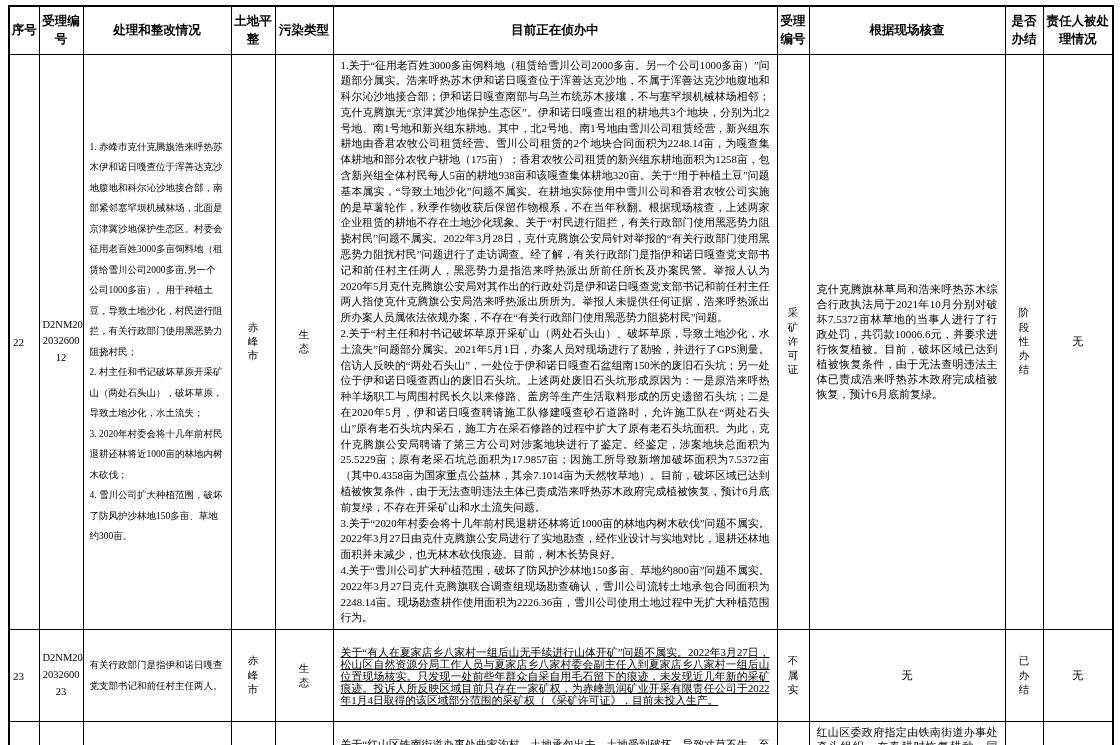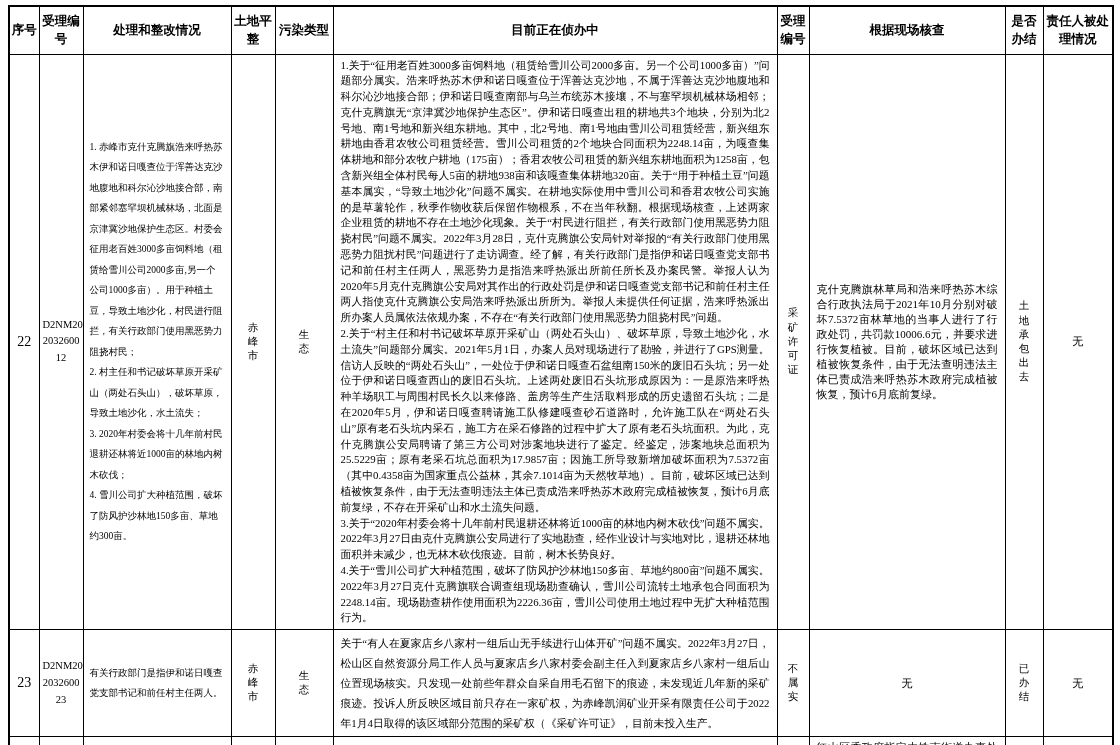--- a/index.html
+++ b/index.html
@@ -4,28 +4,28 @@
 <style>
   html,body{margin:0;padding:0;background:#ffffff;color:#000;}
   body{width:1120px;height:745px;font-family:"Liberation Serif","DejaVu Serif",serif;}
   .page{padding:5px 8px;}
   table.doc{border-collapse:collapse;table-layout:fixed;width:1104px;border:2px solid #000;}
   th,td{border:1px solid #000;vertical-align:middle;overflow:hidden;padding:2px 3px;box-sizing:border-box;}
   thead th{font-weight:bold;font-size:12.5px;line-height:1.5;text-align:center;padding:4px 1px;height:48px;}
   tr.r22{height:478px;}
   tr.r23{height:92px;}
   tr.r24{height:113px;}
-  .serial{font-size:14px;text-align:center;}
+  .serial{font-size:11px;}
   .caseno{font-size:10.5px;text-align:center;white-space:pre-line;line-height:1.6;}
   .problem{font-size:9.5px;line-height:20.5px;text-align:left;padding:4px 6px;white-space:pre-line;}
   .vcell{text-align:center;padding:0;}
   .vtext{display:inline-block;width:1.1em;font-size:10.5px;line-height:1.35;word-break:break-all;text-align:center;}
   .invest{font-size:10.8px;text-align:justify;padding:3px 7px;white-space:pre-line;vertical-align:middle;}
   tr.r22 .invest{line-height:15.8px;}
-  tr.r23 .invest{line-height:20px;}
+  tr.r23 .invest{line-height:12px;text-decoration:underline;}
   tr.r24 .invest{line-height:12.6px;}
   .handle{font-size:11px;text-align:justify;padding:3px 7px;white-space:pre-line;}
   tr.r22 .handle{line-height:15px;}
   tr.r24 .handle{line-height:14px;}
   .none{font-size:11px;text-align:center;}
 </style>
 </head>
 <body>
 
 <div class="page">
@@ -67,21 +67,21 @@
 3. 2020年村委会将十几年前村民退耕还林将近1000亩的林地内树木砍伐；
 4. 雪川公司扩大种植范围，破坏了防风护沙林地150多亩、草地约300亩。</td>
         <td class="vcell"><span class="vtext">赤峰市</span></td>
         <td class="vcell"><span class="vtext">生态</span></td>
         <td class="invest">1.关于“征用老百姓3000多亩饲料地（租赁给雪川公司2000多亩。另一个公司1000多亩）”问题部分属实。浩来呼热苏木伊和诺日嘎查位于浑善达克沙地，不属于浑善达克沙地腹地和科尔沁沙地接合部；伊和诺日嘎查南部与乌兰布统苏木接壤，不与塞罕坝机械林场相邻；克什克腾旗无“京津冀沙地保护生态区”。伊和诺日嘎查出租的耕地共3个地块，分别为北2号地、南1号地和新兴组东耕地。其中，北2号地、南1号地由雪川公司租赁经营，新兴组东耕地由香君农牧公司租赁经营。雪川公司租赁的2个地块合同面积为2248.14亩，为嘎查集体耕地和部分农牧户耕地（175亩）；香君农牧公司租赁的新兴组东耕地面积为1258亩，包含新兴组全体村民每人5亩的耕地938亩和该嘎查集体耕地320亩。关于“用于种植土豆”问题基本属实，“导致土地沙化”问题不属实。在耕地实际使用中雪川公司和香君农牧公司实施的是草薯轮作，秋季作物收获后保留作物根系，不在当年秋翻。根据现场核查，上述两家企业租赁的耕地不存在土地沙化现象。关于“村民进行阻拦，有关行政部门使用黑恶势力阻挠村民”问题不属实。2022年3月28日，克什克腾旗公安局针对举报的“有关行政部门使用黑恶势力阻扰村民”问题进行了走访调查。经了解，有关行政部门是指伊和诺日嘎查党支部书记和前任村主任两人，黑恶势力是指浩来呼热派出所前任所长及办案民警。举报人认为2020年5月克什克腾旗公安局对其作出的行政处罚是伊和诺日嘎查党支部书记和前任村主任两人指使克什克腾旗公安局浩来呼热派出所所为。举报人未提供任何证据，浩来呼热派出所办案人员属依法依规办案，不存在“有关行政部门使用黑恶势力阻挠村民”问题。
 2.关于“村主任和村书记破坏草原开采矿山（两处石头山）、破坏草原，导致土地沙化，水土流失”问题部分属实。2021年5月1日，办案人员对现场进行了勘验，并进行了GPS测量。信访人反映的“两处石头山”，一处位于伊和诺日嘎查石盆组南150米的废旧石头坑；另一处位于伊和诺日嘎查西山的废旧石头坑。上述两处废旧石头坑形成原因为：一是原浩来呼热种羊场职工与周围村民长久以来修路、盖房等生产生活取料形成的历史遗留石头坑；二是在2020年5月，伊和诺日嘎查聘请施工队修建嘎查砂石道路时，允许施工队在“两处石头山”原有老石头坑内采石，施工方在采石修路的过程中扩大了原有老石头坑面积。为此，克什克腾旗公安局聘请了第三方公司对涉案地块进行了鉴定。经鉴定，涉案地块总面积为25.5229亩；原有老采石坑总面积为17.9857亩；因施工所导致新增加破坏面积为7.5372亩（其中0.4358亩为国家重点公益林，其余7.1014亩为天然牧草地）。目前，破坏区域已达到植被恢复条件，由于无法查明违法主体已责成浩来呼热苏木政府完成植被恢复，预计6月底前复绿，不存在开采矿山和水土流失问题。
 3.关于“2020年村委会将十几年前村民退耕还林将近1000亩的林地内树木砍伐”问题不属实。2022年3月27日由克什克腾旗公安局进行了实地勘查，经作业设计与实地对比，退耕还林地面积并未减少，也无林木砍伐痕迹。目前，树木长势良好。
 4.关于“雪川公司扩大种植范围，破坏了防风护沙林地150多亩、草地约800亩”问题不属实。2022年3月27日克什克腾旗联合调查组现场勘查确认，雪川公司流转土地承包合同面积为2248.14亩。现场勘查耕作使用面积为2226.36亩，雪川公司使用土地过程中无扩大种植范围行为。</td>
         <td class="vcell"><span class="vtext">采矿许可证</span></td>
         <td class="handle">克什克腾旗林草局和浩来呼热苏木综合行政执法局于2021年10月分别对破坏7.5372亩林草地的当事人进行了行政处罚，共罚款10006.6元，并要求进行恢复植被。目前，破坏区域已达到植被恢复条件，由于无法查明违法主体已责成浩来呼热苏木政府完成植被恢复，预计6月底前复绿。</td>
-        <td class="vcell"><span class="vtext">土地承包出去</span></td>
+        <td class="vcell"><span class="vtext">阶段性办结</span></td>
         <td class="none">无</td>
       </tr>
       <tr class="r23">
         <td class="serial">23</td>
         <td class="caseno">D2NM202
 2032600
 23</td>
         <td class="problem">有关行政部门是指伊和诺日嘎查党支部书记和前任村主任两人。</td>
         <td class="vcell"><span class="vtext">赤峰市</span></td>
         <td class="vcell"><span class="vtext">生态</span></td>

